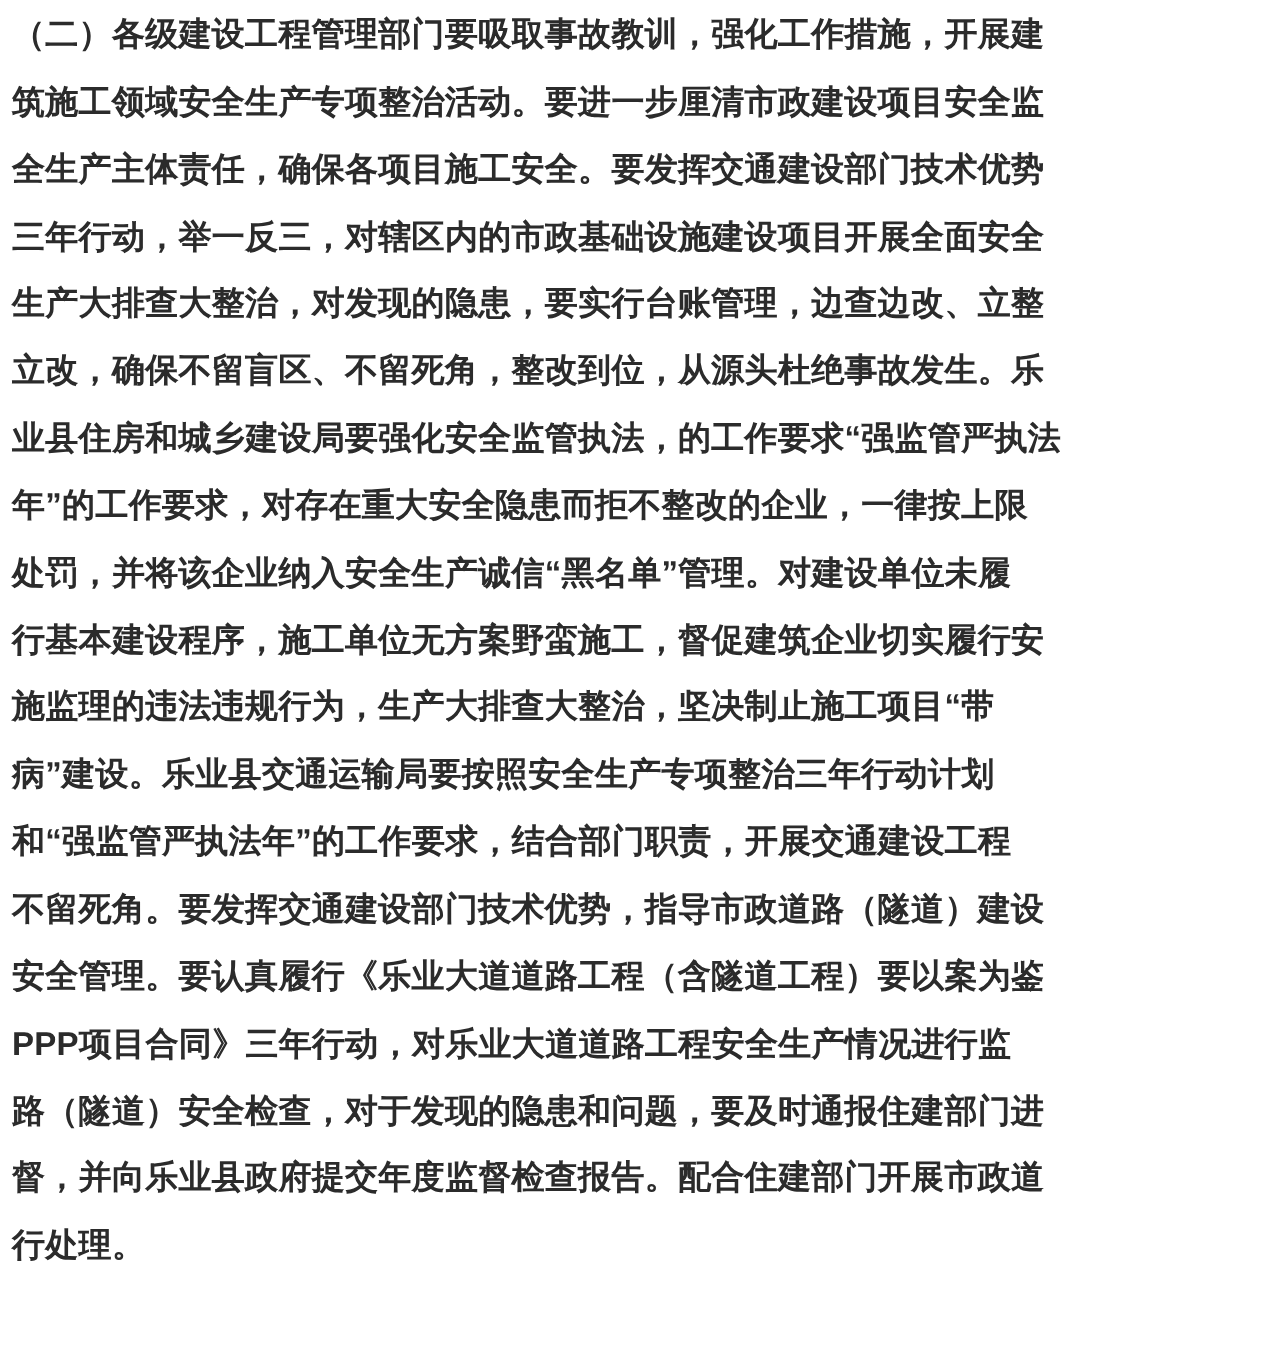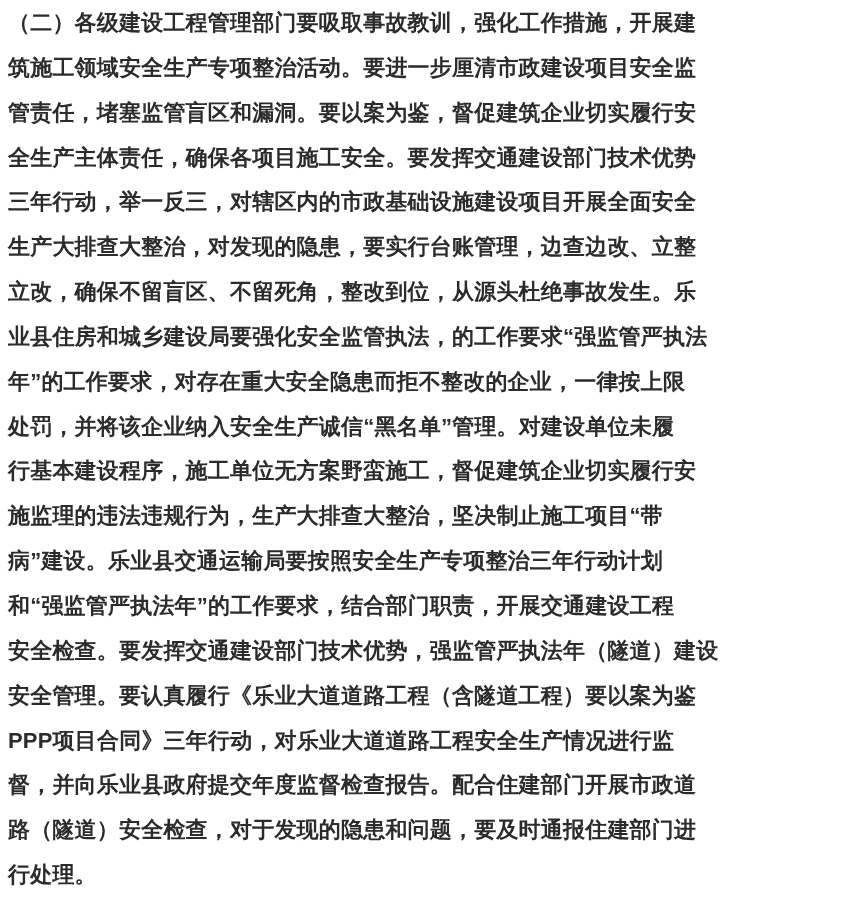--- a/index.html
+++ b/index.html
@@ -32,32 +32,31 @@
     -webkit-font-smoothing: antialiased;
   }
 </style>
 </head>
 <body>
 
 <div class="page" style="background: rgb(255, 255, 255);">
   <div class="doc-paragraph" style="color: rgb(43, 43, 43);">
       <div class="text-line">（二）各级建设工程管理部门要吸取事故教训，强化工作措施，开展建</div>
       <div class="text-line">筑施工领域安全生产专项整治活动。要进一步厘清市政建设项目安全监</div>
-      <div class="text-line">管责任，堵塞监管盲区和漏洞。要以案为鉴，督促建筑企业切实履行安</div>
       <div class="text-line">全生产主体责任，确保各项目施工安全。要发挥交通建设部门技术优势</div>
       <div class="text-line">三年行动，举一反三，对辖区内的市政基础设施建设项目开展全面安全</div>
       <div class="text-line">生产大排查大整治，对发现的隐患，要实行台账管理，边查边改、立整</div>
       <div class="text-line">立改，确保不留盲区、不留死角，整改到位，从源头杜绝事故发生。乐</div>
       <div class="text-line">业县住房和城乡建设局要强化安全监管执法，的工作要求“强监管严执法</div>
       <div class="text-line">年”的工作要求，对存在重大安全隐患而拒不整改的企业，一律按上限</div>
       <div class="text-line">处罚，并将该企业纳入安全生产诚信“黑名单”管理。对建设单位未履</div>
       <div class="text-line">行基本建设程序，施工单位无方案野蛮施工，督促建筑企业切实履行安</div>
       <div class="text-line">施监理的违法违规行为，生产大排查大整治，坚决制止施工项目“带</div>
       <div class="text-line">病”建设。乐业县交通运输局要按照安全生产专项整治三年行动计划</div>
       <div class="text-line">和“强监管严执法年”的工作要求，结合部门职责，开展交通建设工程</div>
-      <div class="text-line">安全检查。要发挥交通建设部门技术优势，强监管严执法年（隧道）建设</div>
+      <div class="text-line">不留死角。要发挥交通建设部门技术优势，指导市政道路（隧道）建设</div>
       <div class="text-line">安全管理。要认真履行《乐业大道道路工程（含隧道工程）要以案为鉴</div>
       <div class="text-line">PPP项目合同》三年行动，对乐业大道道路工程安全生产情况进行监</div>
+      <div class="text-line">路（隧道）安全检查，对于发现的隐患和问题，要及时通报住建部门进</div>
       <div class="text-line">督，并向乐业县政府提交年度监督检查报告。配合住建部门开展市政道</div>
-      <div class="text-line">路（隧道）安全检查，对于发现的隐患和问题，要及时通报住建部门进</div>
       <div class="text-line">行处理。</div>
     </div>
 </div>
 
 </body></html>

